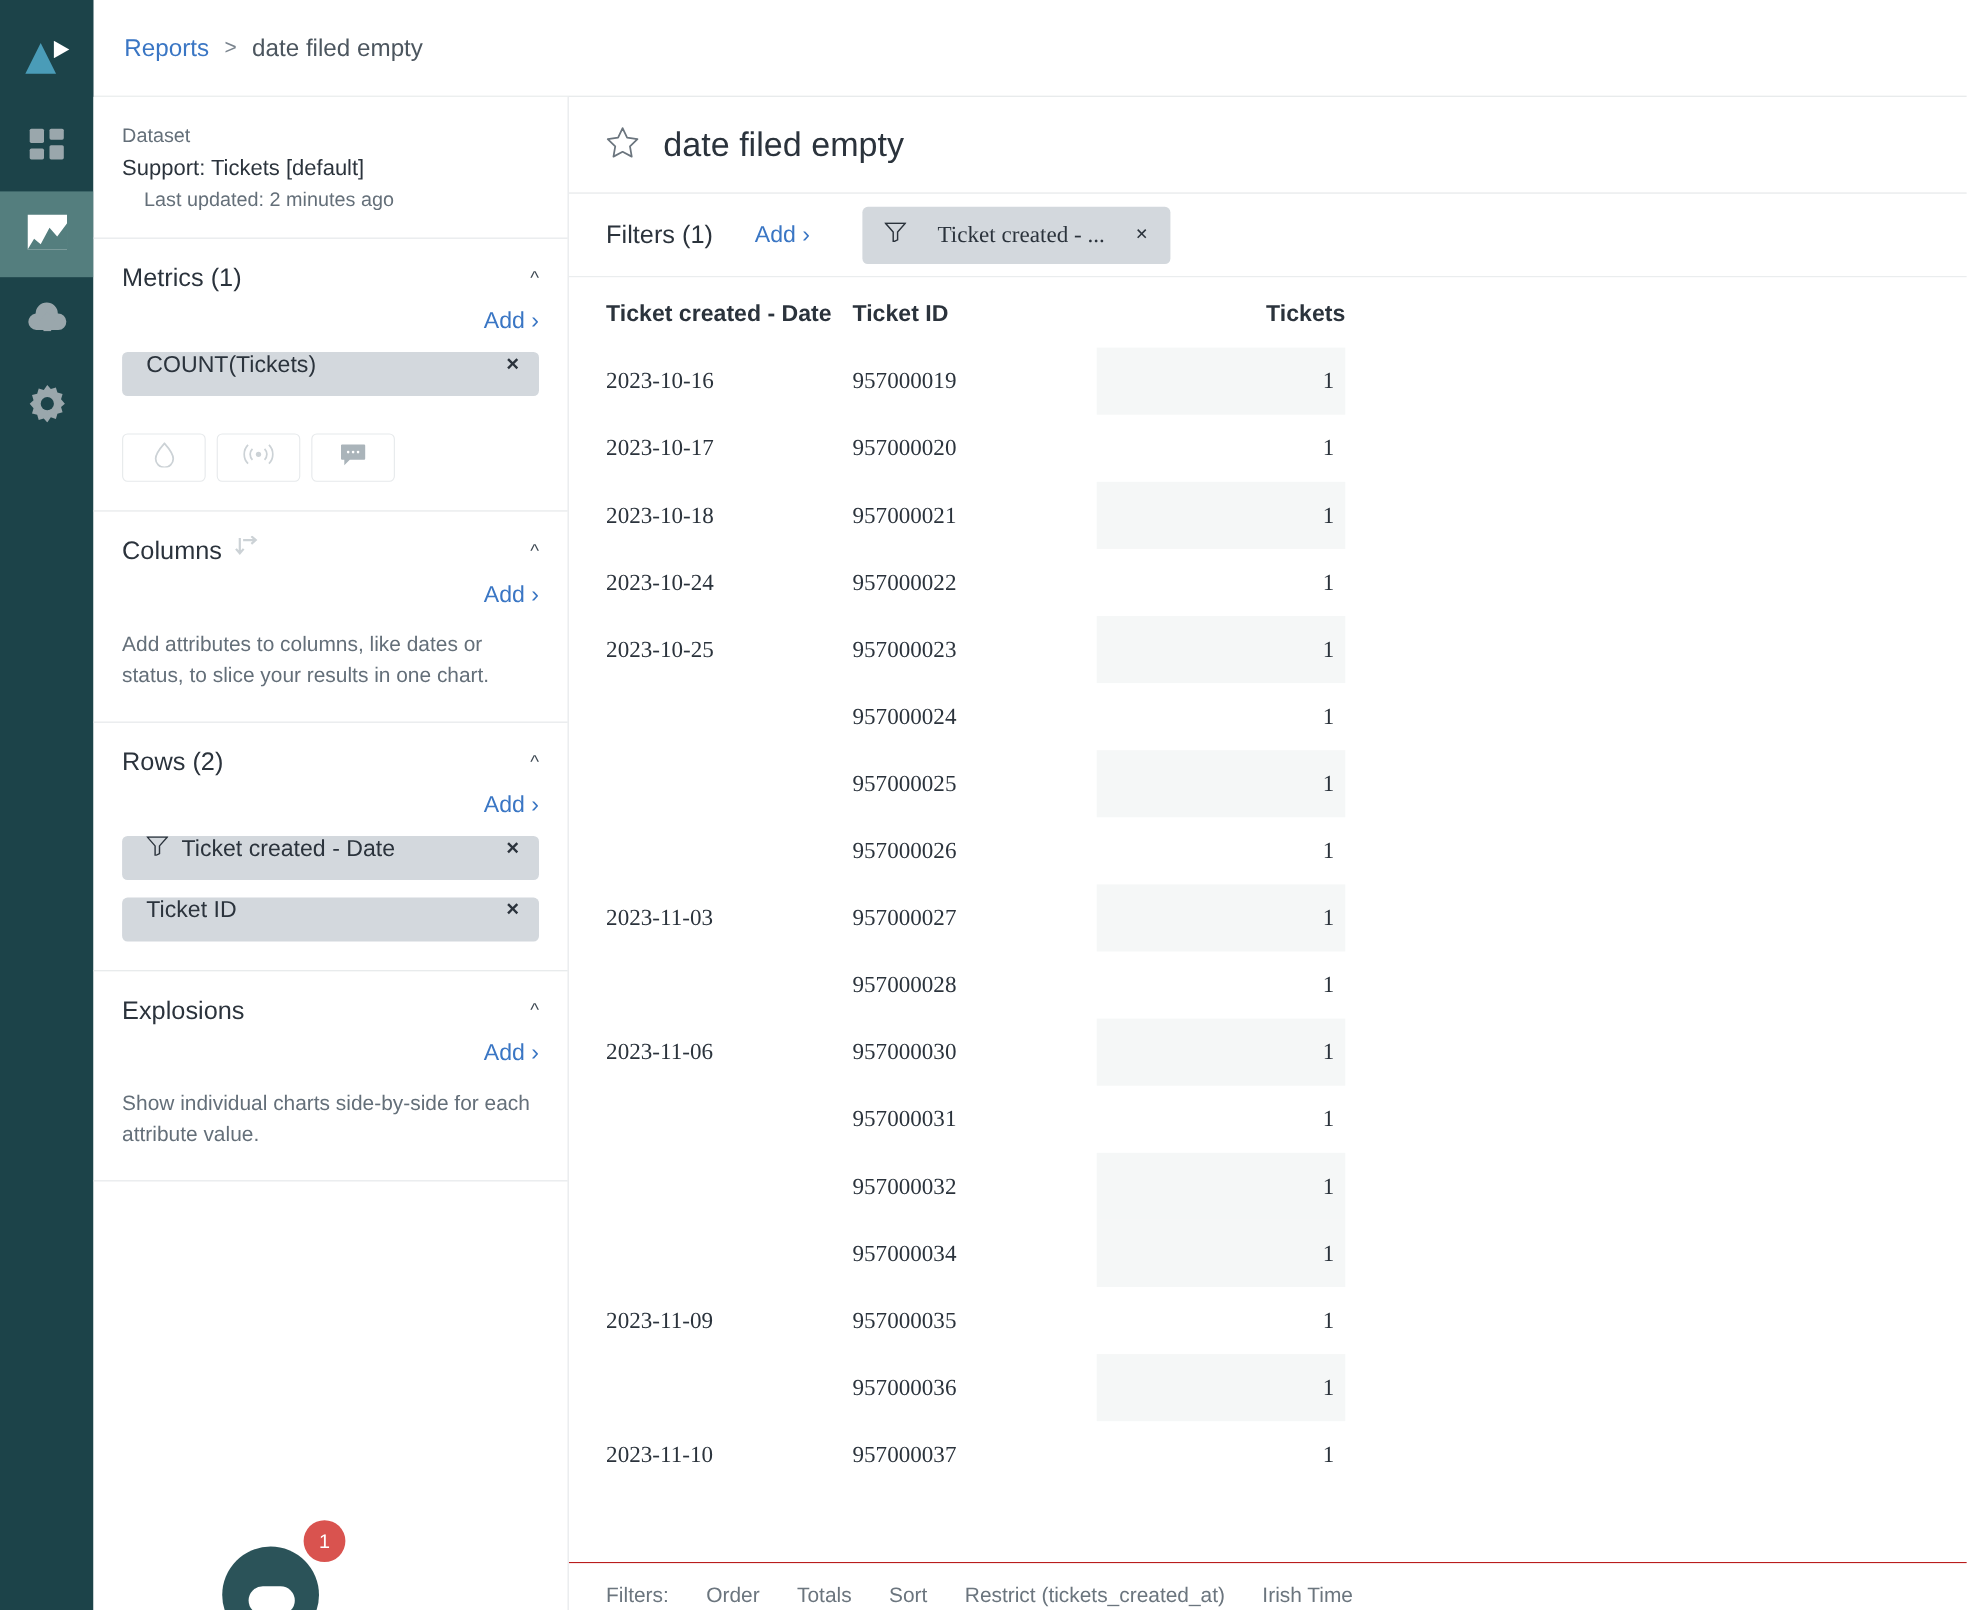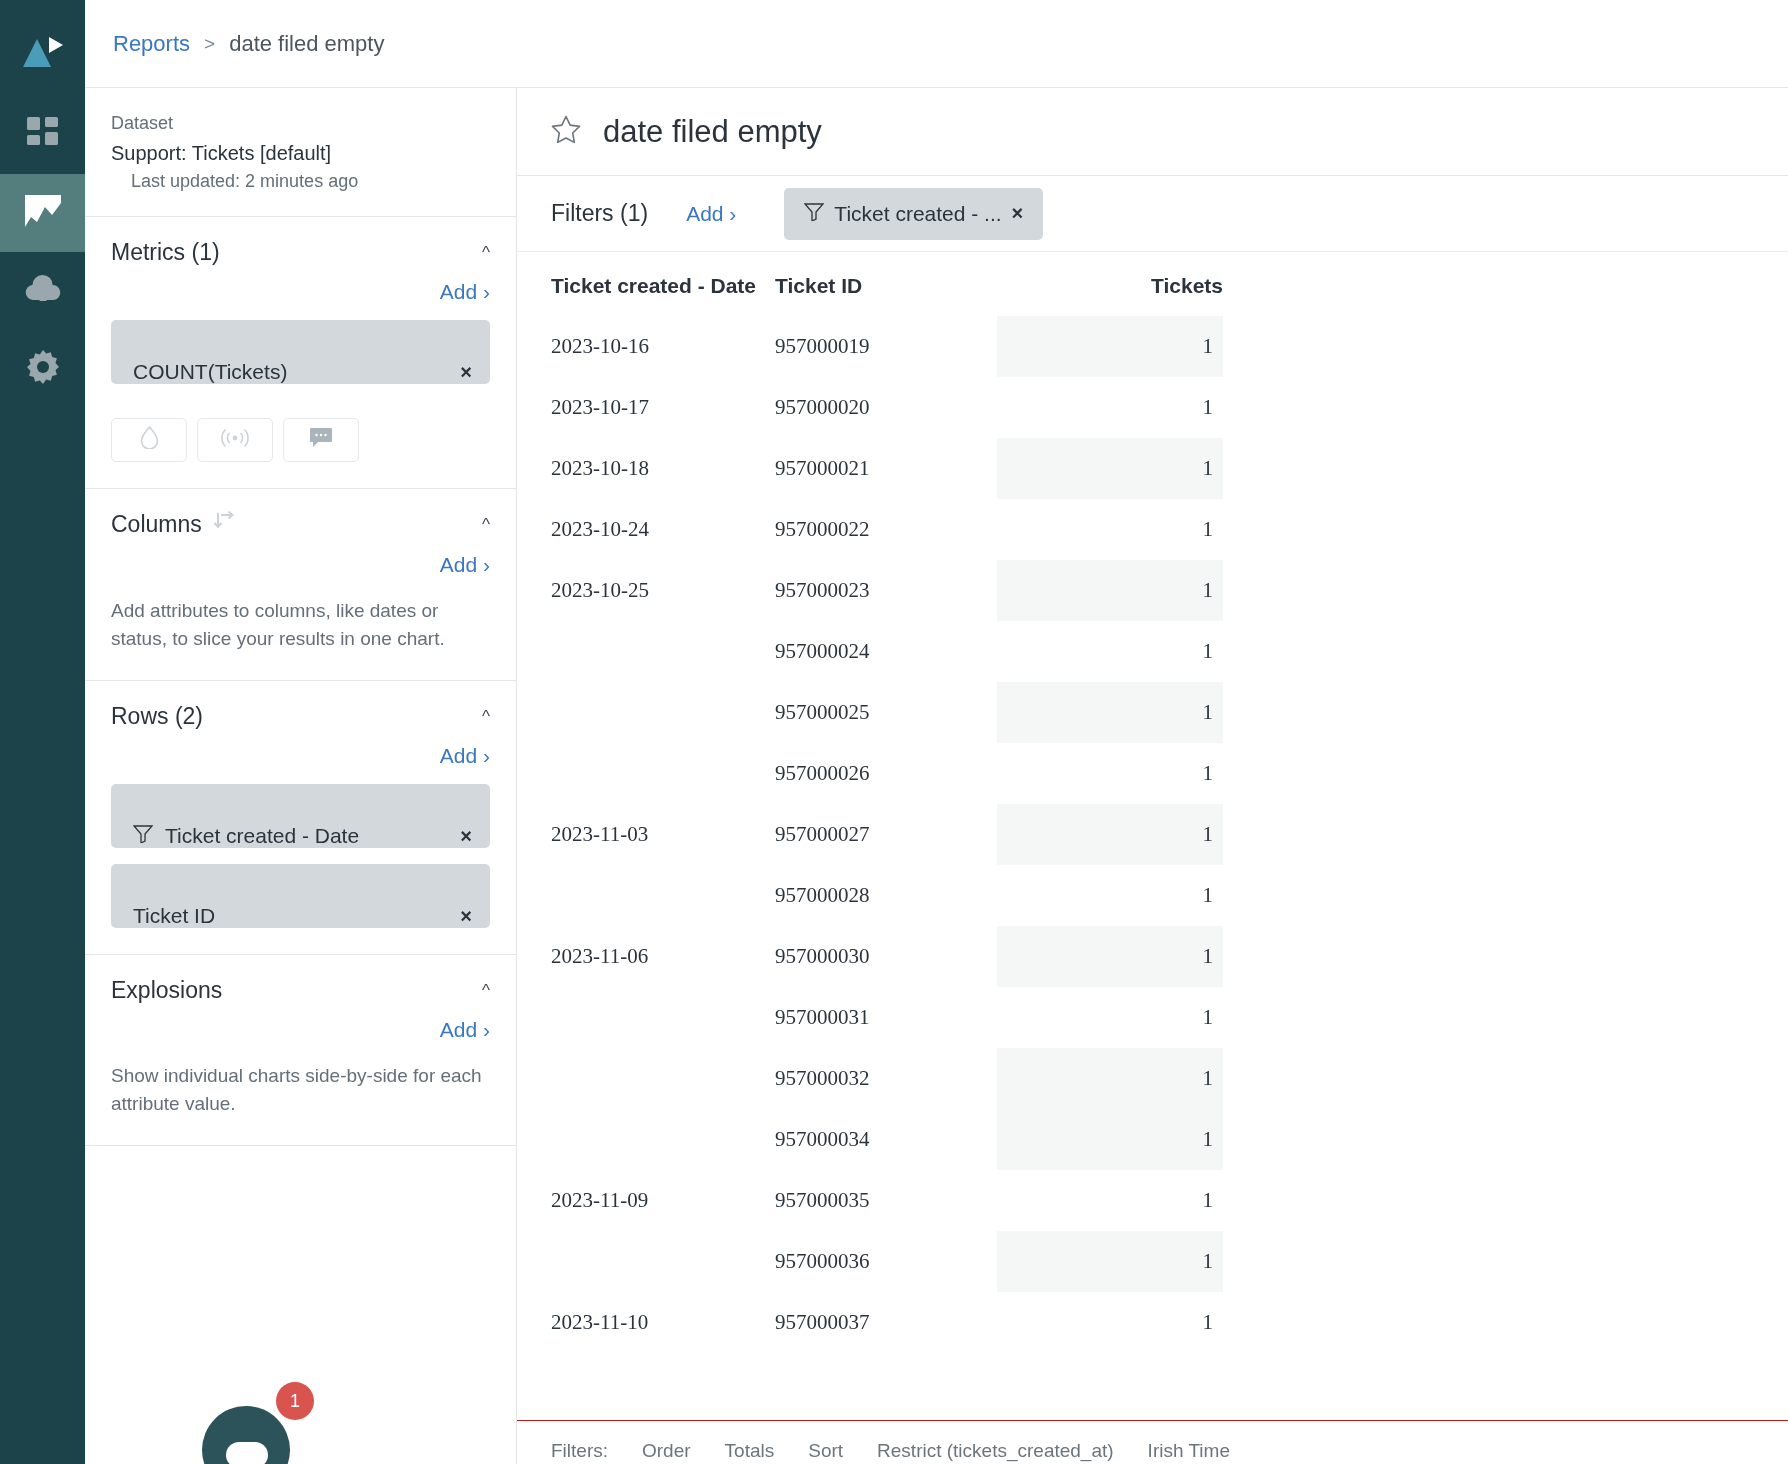--- a/index.html
+++ b/index.html
@@ -50,22 +50,22 @@
 
   .section { border-bottom: 1px solid #e3e6e8; padding: 22px 26px 26px 26px; }
   .section-head { display: flex; align-items: center; justify-content: space-between; }
   .section-title { font-size: 23px; color: #2b333c; display: flex; align-items: center; gap: 10px; }
   .chev { color: #3f4a54; font-size: 17px; cursor: pointer; line-height: 1; }
   .add-link {
     display: block; text-align: right; color: #3a76c4; font-size: 21px;
     margin-top: 14px; cursor: pointer;
   }
   .chip {
-    background: #d3d8dd; border-radius: 5px; height: 64px; margin-top: 16px;
-    display: flex; align-items: flex-end; padding: 0 18px 0 22px; gap: 12px;
+    background: #d3d8dd; border-radius: 5px; height: 40px; margin-top: 16px;
+    display: flex; align-items: flex-start; padding: 0 18px 0 22px; gap: 12px;
     font-size: 21px; color: #2b333c; cursor: pointer;
   }
   .chip-label { flex: 1; }
   .chip-x { color: #2b333c; font-size: 20px; font-weight: bold; cursor: pointer; }
   .hint { font-size: 19px; color: #646f79; line-height: 1.5; margin-top: 20px; }
 
   .iconbtn-row { display: flex; gap: 10px; margin-top: 34px; }
   .iconbtn {
     width: 76px; height: 44px; border: 1px solid #e6e9eb; border-radius: 5px;
     display: flex; align-items: center; justify-content: center; cursor: pointer; background:#fff;
@@ -87,22 +87,22 @@
   .report-title { font-size: 31px; color: #2b333c; }
 
   .filters-bar {
     height: 76px; flex: 0 0 76px; display: flex; align-items: center;
     padding: 0 34px; gap: 38px; border-bottom: 1px solid #e8ebed;
   }
   .filters-label { font-size: 23px; color: #2b333c; }
   .filters-add { color: #3a76c4; font-size: 21px; cursor: pointer; }
   .filter-chip {
     background: #d3d8dd; border-radius: 5px; height: 52px;
-    display: flex; align-items: center; gap: 10px; padding: 0 20px;
-    font-size: 21px; color: #2b333c; cursor: pointer; margin-left: 10px;
+    display: flex; align-items: center; gap: 28px; padding: 0 20px;
+    font-size: 21px; color: #2b333c; cursor: pointer; margin-left: 10px; font-family: Liberation Serif, serif;
   }
 
   .table-wrap { flex: 1; overflow: hidden; padding: 0 34px; position: relative; }
   table.rpt { border-collapse: collapse; table-layout: fixed; width: 672px; }
   table.rpt th {
     font-size: 21px; color: #2b333c; text-align: left; font-weight: bold;
     padding: 22px 0 18px 0; white-space: nowrap;
   }
   table.rpt th.num { text-align: right; }
   table.rpt td { font-size: 21px; color: #2b333c; height: 61px; padding: 0; vertical-align: middle; font-family: Liberation Serif, serif; }

